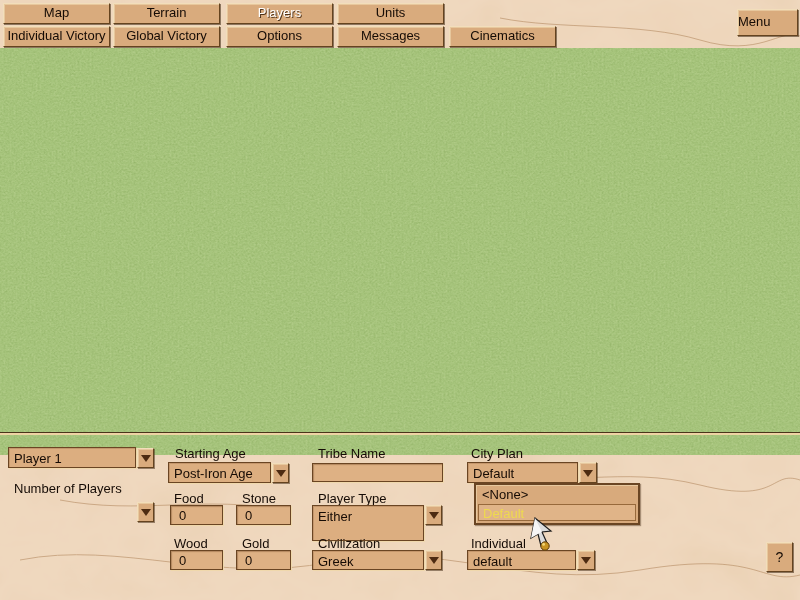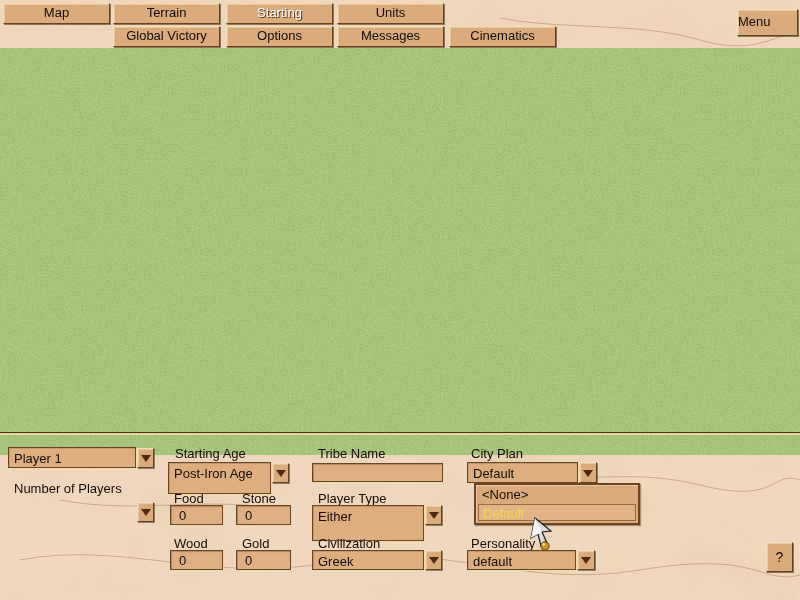--- a/index.html
+++ b/index.html
@@ -107,23 +107,24 @@
       <path d="M500 18 C 560 30, 640 22, 700 40 S 780 28, 800 36"></path>
       <path d="M20 560 C 120 540, 220 585, 330 562 S 520 590, 640 570 S 760 585, 800 575"></path>
       <path d="M60 500 C 140 515, 200 495, 290 510"></path>
       <path d="M500 470 C 560 490, 620 465, 700 485 S 770 470, 800 480"></path>
     </g>
   </svg>
 
   <div id="toolbar">
     <div class="tab row1" style="left:3px">Map</div>
     <div class="tab row1" style="left:113px">Terrain</div>
-    <div class="tab row1 selected" style="left:226px">Starting</div>
+    <div class="tab row1 selected" style="left:226px">Players</div>
     <div class="tab row1" style="left:337px">Units</div>
 
+    <div class="tab row2" style="left:3px">Individual Victory</div>
     <div class="tab row2" style="left:113px">Global Victory</div>
     <div class="tab row2" style="left:226px">Options</div>
     <div class="tab row2" style="left:337px">Messages</div>
     <div class="tab row2" style="left:449px">Cinematics</div>
 
     <div id="menu-btn">Menu</div>
   </div>
 
   <div id="terrain">
     <svg width="800" height="407">
@@ -146,21 +147,21 @@
     <div class="ab" style="left:137px; top:15px; width:17px; height:20px">
       <span class="tri"></span>
     </div>
 
     <div class="lbl" style="left:14px; top:48px">Number of Players</div>
     <div class="ab" style="left:137px; top:69px; width:17px; height:20px">
       <span class="tri"></span>
     </div>
 
     <div class="lbl" style="left:175px; top:13px">Starting Age</div>
-    <div class="cv" style="left:168px; top:29px; width:103px; height:32px">Post-Iron Age</div>
+    <div class="cv" style="left:168px; top:29px; width:103px; height:21px">Post-Iron Age</div>
     <div class="ab" style="left:272px; top:30px; width:17px; height:20px">
       <span class="tri"></span>
     </div>
 
     <div class="lbl" style="left:174px; top:58px">Food</div>
     <div class="inp" style="left:170px; top:72px; width:53px; height:20px">0</div>
 
     <div class="lbl" style="left:242px; top:58px">Stone</div>
     <div class="inp" style="left:236px; top:72px; width:55px; height:20px">0</div>
 
@@ -189,21 +190,21 @@
     <div class="cv" style="left:467px; top:29px; width:111px; height:21px">Default</div>
     <div class="ab" style="left:579px; top:29px; width:18px; height:21px">
       <span class="tri"></span>
     </div>
 
     <div id="city-plan-list">
       <div class="li-plain">&lt;None&gt;</div>
       <div class="li-hot">Default</div>
     </div>
 
-    <div class="lbl" style="left:471px; top:103px">Personality</div>
+    <div class="lbl" style="left:471px; top:103px">Individual</div>
     <div class="cv" style="left:467px; top:117px; width:109px; height:20px">default</div>
     <div class="ab" style="left:577px; top:117px; width:18px; height:20px">
       <span class="tri"></span>
     </div>
 
     <div id="help-btn">?</div>
   </div>
 
   <svg id="cursor" width="32" height="36" viewBox="0 0 32 36">
     <polygon points="7,1 23,14 14,15 19,26 13,29 10,17 3,21" fill="#dcdcdc" stroke="#1c1c1c" stroke-width="1.2"></polygon>

